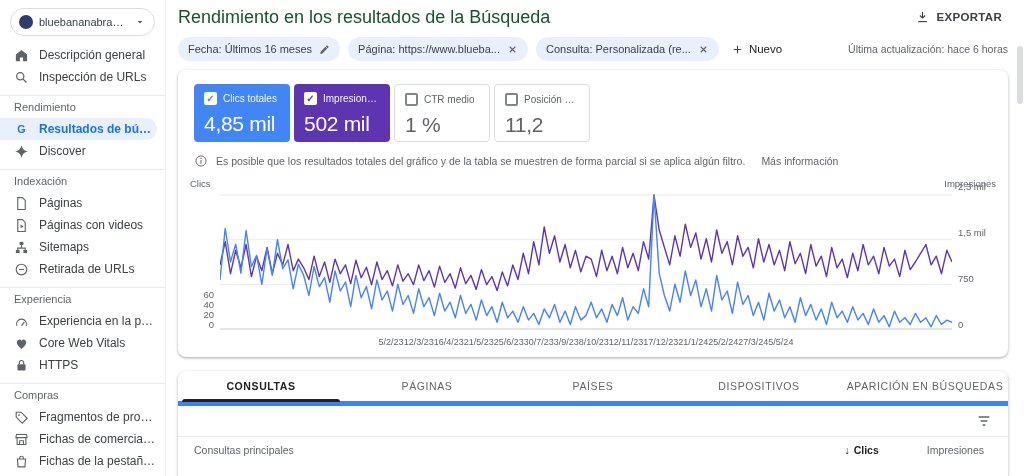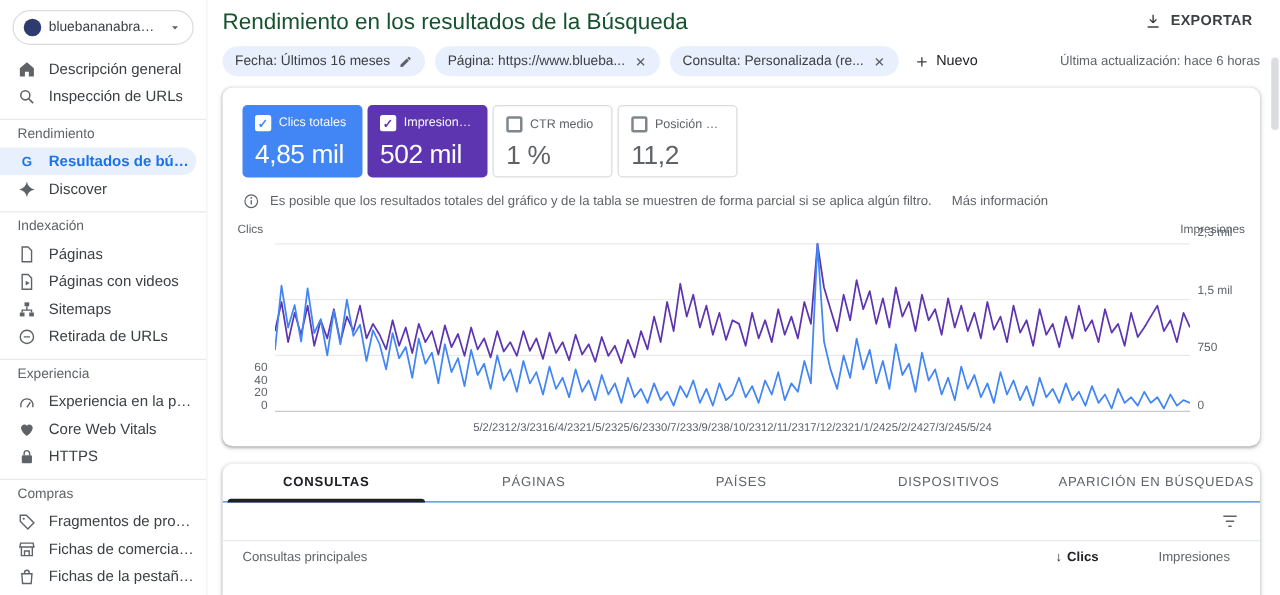--- a/index.html
+++ b/index.html
@@ -72,21 +72,21 @@
   .yaxis{display:flex;flex-direction:column;justify-content:flex-end;font-size:9.5px;color:#5f6368;height:140px;}
   .yaxis.left{width:26px;align-items:flex-end;padding-right:6px;flex:0 0 26px;}
   .yaxis.right{width:40px;align-items:flex-start;padding-left:6px;flex:0 0 40px;gap:36px;}
   .yaxis span{line-height:10px;transform:translateY(-2px);}
   .plot{flex:1;height:140px;}
   .plot svg{width:100%;height:140px;display:block;}
   .xaxis{display:flex;justify-content:center;font-size:9px;color:#5f6368;padding:5px 46px 2px 32px;}
 
   
   .table-panel{margin-top:14px;flex:1;display:flex;flex-direction:column;border-radius:8px 8px 0 0;overflow:hidden;}
-  .tabs{display:flex;border-bottom:1px solid #3b82f6;height:30px;flex:0 0 30px;justify-content:space-between;}
+  .tabs{display:flex;border-bottom:5px solid #3b82f6;height:30px;flex:0 0 30px;justify-content:space-between;}
   .tab{flex:1;display:flex;align-items:center;justify-content:center;font-size:10.5px;letter-spacing:.6px;
     color:#5f6368;cursor:pointer;position:relative;white-space:nowrap;}
   .tab.active{color:#202124;font-weight:bold;}
   .tab.active::after{content:"";position:absolute;left:4px;right:4px;bottom:-1px;height:3px;background:#202124;border-radius:3px 3px 0 0;}
   .table-toolbar{height:30px;flex:0 0 30px;display:flex;align-items:center;justify-content:flex-end;padding:0 16px;}
   .funnel{width:16px;height:16px;color:#5f6368;cursor:pointer;}
   .table-head{display:flex;align-items:center;font-size:10.5px;color:#5f6368;padding:7px 24px 7px 16px;border-top:1px solid #e8eaed;}
   .th-right{margin-left:auto;display:flex;gap:48px;align-items:center;}
   .th-sorted{display:flex;gap:4px;color:#202124;font-weight:bold;cursor:pointer;}
   .th-col{cursor:pointer;}

